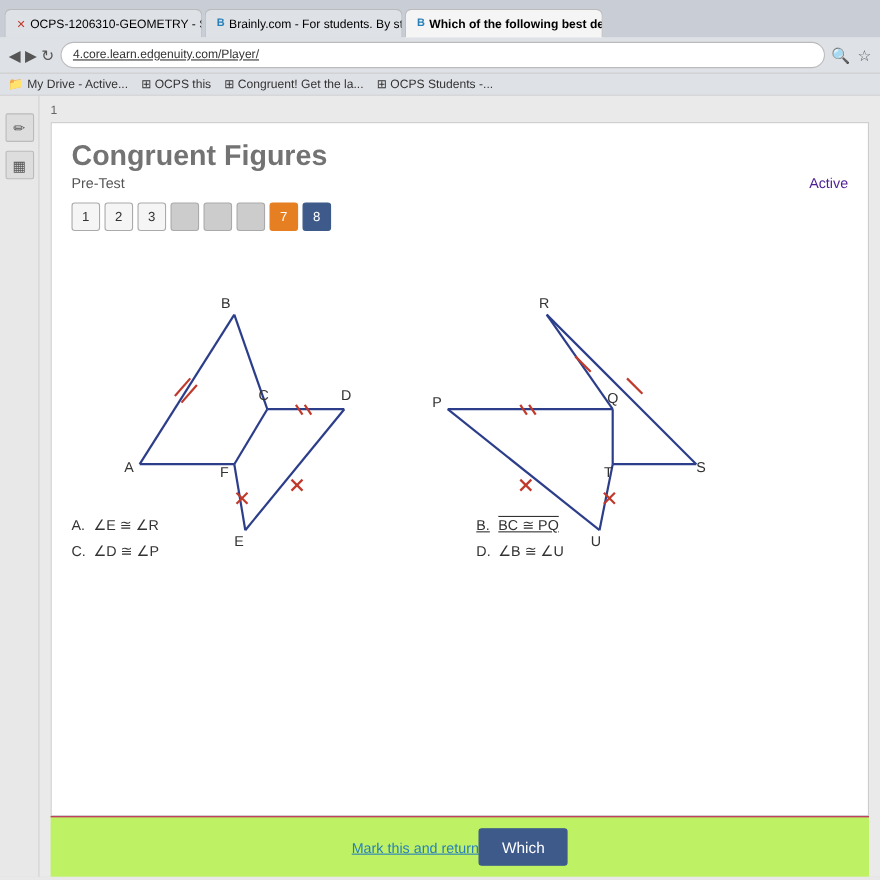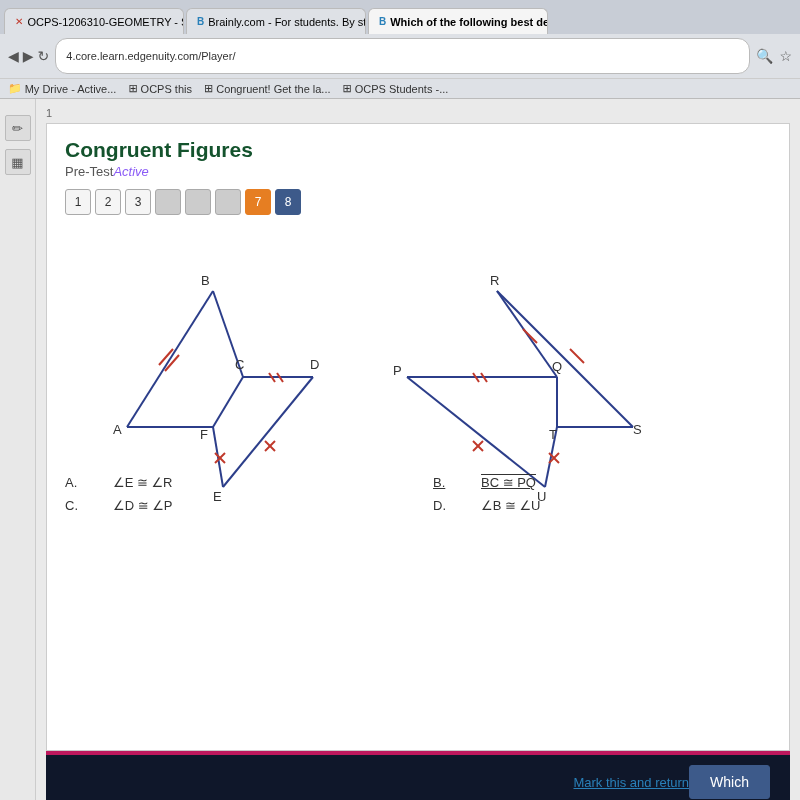--- a/index.html
+++ b/index.html
@@ -48,29 +48,30 @@
     }
     .address-bar-row {
       display: flex;
       align-items: center;
       padding: 4px 8px;
       background: #dee1e6;
       gap: 6px;
     }
     .address-bar {
       flex: 1;
-      height: 36px;
+      height: 24px;
       background: white;
       border-radius: 12px;
       border: 1px solid #bbb;
       padding: 0 10px;
       font-size: 11px;
       color: #333;
       display: flex;
       align-items: center;
+      text-decoration: underline;
     }
     .nav-icons {
       display: flex;
       gap: 4px;
       font-size: 14px;
       color: #555;
     }
     .bookmarks-bar {
       display: flex;
       align-items: center;
@@ -82,34 +83,34 @@
     }
     .bookmark-item {
       display: flex;
       align-items: center;
       gap: 3px;
       color: #333;
       cursor: pointer;
     }
 
     .question-title {
-      font-size: 21px;
+      font-size: 26px;
       font-weight: bold;
-      color: #14532d;
+      color: #737373;
       margin-bottom: 2px;
     }
     .question-subtitle {
       font-size: 13px;
       color: #555;
       margin-bottom: 10px;
       display: flex;
+      justify-content: space-between;
     }
     .status-active {
-      color: #8b5cf6;
-      font-style: italic;
+      color: #4c1d95;
     }
 
     .question-nav {
       display: flex;
       align-items: center;
       gap: 4px;
       margin-bottom: 14px;
     }
     .q-btn {
       width: 26px;
@@ -164,35 +165,34 @@
       align-items: center;
       gap: 6px;
       padding: 2px 0;
     }
     .answer-letter {
       font-weight: normal;
       min-width: 14px;
     }
     .answer-text {
       font-size: 13px;
-      margin-left: 28px;
     }
     .overline {
       text-decoration: overline;
       text-align: right;
     }
 
     
     .bottom-bar {
       display: flex;
       align-items: center;
-      justify-content: flex-end;
+      justify-content: center;
       padding: 10px 20px;
-      background: #0f172a;
-      border-top: 4px solid #be185d;
+      background: #bef264;
+      border-top: 1px solid #be185d;
     }
     .mark-link {
       color: #2980b9;
       font-size: 13px;
       text-decoration: underline;
       cursor: pointer;
     }
     .btn-group {
       display: flex;
       gap: 8px;

